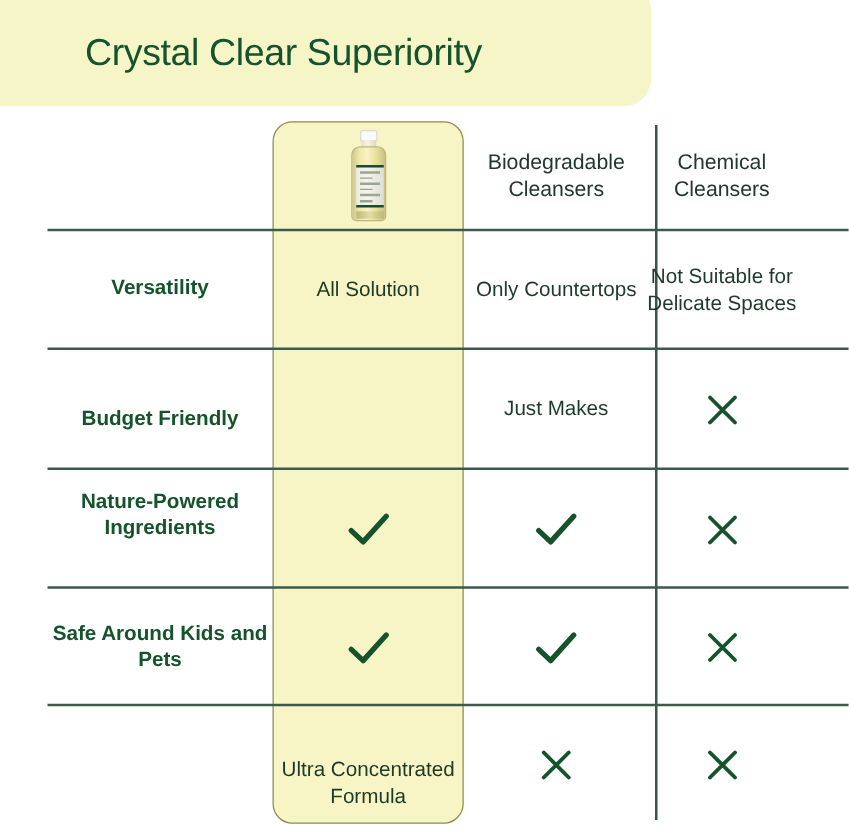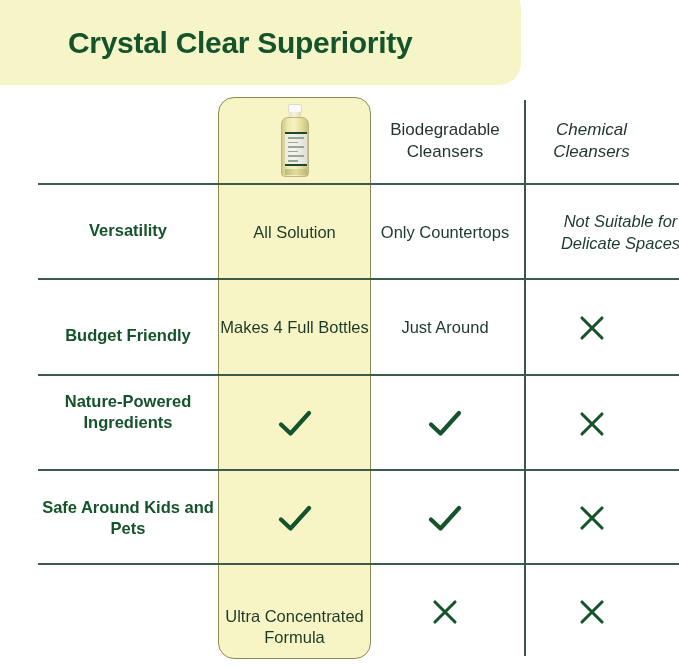--- a/index.html
+++ b/index.html
@@ -24,21 +24,21 @@
     height: 99px;
     background: #F6F5C8;
     border-radius: 0 22px 22px 0;
     box-sizing: border-box;
   }
   #title-text {
     position: absolute;
     left: 68px;
     top: 26px;
     font-size: 30px;
-    font-weight: bold;
+    font-weight: normal;
     color: #14532B;
     letter-spacing: -0.3px;
     white-space: nowrap;
   }
 
   
   #table-wrap {
     position: absolute;
     left: 0;
     top: 0;
@@ -95,21 +95,21 @@
     display: flex;
     align-items: center;
     justify-content: center;
     text-align: center;
     box-sizing: border-box;
     line-height: 1.28;
   }
   .col-label  { left: 38px;  width: 180px; }
   .col-prod   { left: 218px; width: 153px; }
   .col-bio    { left: 371px; width: 148px; }
-  .col-chem   { left: 526px; width: 131px; font-style: italic; }
+  .col-chem   { left: 512px; width: 131px; }
 
   .label-text {
     font-size: 16.5px;
     font-weight: bold;
     color: #14532B;
   }
   .head-text {
     font-size: 17px;
     font-weight: normal;
     color: #23372E;
@@ -220,31 +220,28 @@
       </div>
       <div class="cell col-label" style="top: 185px; height: 91px;">
         <span class="label-text">Versatility</span>
       </div>
       <div class="cell col-prod" style="top: 185px; height: 95px;">
         <span class="value-text hl">All Solution</span>
       </div>
       <div class="cell col-bio" style="top: 185px; height: 95px;">
         <span class="value-text">Only Countertops</span>
       </div>
-      <div class="cell col-chem" style="top: 185px; height: 95px; margin-left: 29px;">
+      <div class="cell col-chem" style="top: 185px; height: 95px;">
         <span class="value-text">Not Suitable for Delicate Spaces</span>
       </div>
       <div class="cell col-label" style="top: 280px; height: 112px;">
         <span class="label-text">Budget Friendly</span>
       </div>
-      <div class="cell col-prod" style="top: 280px; height: 96px;">
-        <span class="value-text hl">Makes 4 Full Bottles</span>
-      </div>
       <div class="cell col-bio" style="top: 280px; height: 96px;">
-        <span class="value-text">Just Around</span>
+        <span class="value-text">Just Makes</span>
       </div>
       <div class="cell col-chem" style="top: 280px; height: 96px;">
         <span class="mark">
           <svg width="26" height="26" viewBox="0 0 26 26" fill="none">
             <path d="M3 3 L23 23 M23 3 L3 23" stroke="#14532B" stroke-width="3.1" stroke-linecap="round"></path>
           </svg>
         </span>
       </div>
       <div class="cell col-label" style="top: 376px; height: 72px;">
         <span class="label-text">Nature-Powered Ingredients</span>

